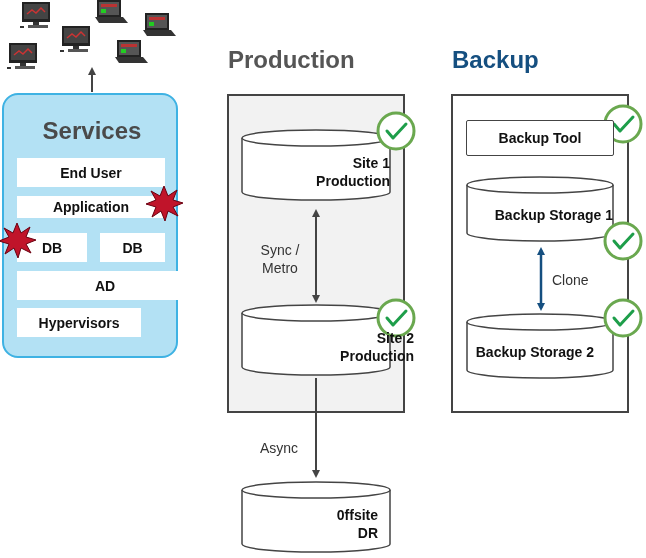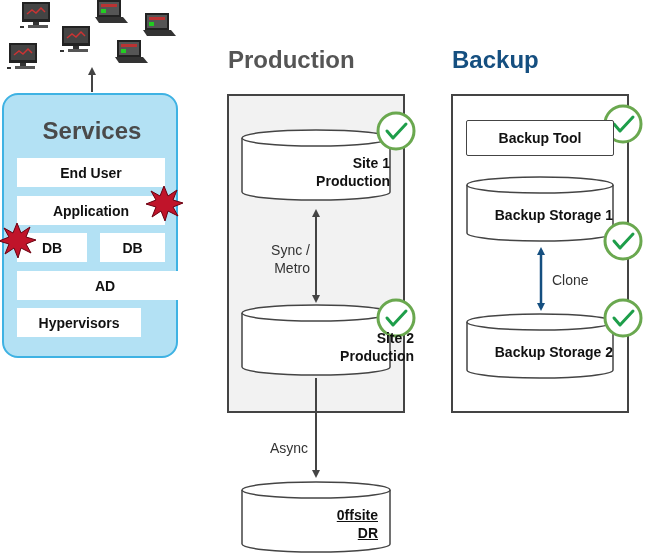--- a/index.html
+++ b/index.html
@@ -8,21 +8,21 @@
   .clients { left:0; top:0; width:200px; height:90px; }
   .services { left:2px; top:93px; width:176px; height:265px; background:#b3e1f4; border:2px solid #3eb2e3; border-radius:16px; box-sizing:border-box; }
   .svc-title { left:0; width:176px; top:22px; text-align:center; font-weight:bold; font-size:24px; color:#4a4a4a; }
   .svc-box { background:#ffffff; font-weight:bold; font-size:14px; color:#111; display:flex; align-items:center; justify-content:center; }
   .col-title { font-weight:bold; font-size:24px; }
   .prod-title { left:228px; top:46px; color:#555555; }
   .backup-title { left:452px; top:46px; color:#154f80; }
   .panel { border:2px solid #444; box-sizing:border-box; }
   .prod-panel { left:227px; top:94px; width:178px; height:319px; background:#f2f2f2; }
   .backup-panel { left:451px; top:94px; width:178px; height:319px; background:#ffffff; }
-  .label { font-size:14px; color:#333; text-align:right; line-height:18px; }
+  .label { font-size:14px; color:#333; text-align:center; line-height:18px; }
   .cyl-label { font-weight:bold; font-size:14px; color:#111; text-align:right; line-height:18px; }
   .tool-box { left:466px; top:120px; width:148px; height:36px; border:1.5px solid #444; border-radius:2px; background:#fff; box-sizing:border-box; display:flex; align-items:center; justify-content:center; font-weight:bold; font-size:14px; color:#111; }
   svg.overlay { position:absolute; left:0; top:0; }
 </style>
 </head>
 <body>
 
 <div class="abs clients">
   <svg width="200" height="90" viewBox="0 0 200 90">
     <g transform="translate(22,2)">
@@ -69,21 +69,21 @@
         <rect x="6" y="4" width="16" height="3" fill="#b33"></rect>
         <rect x="6" y="9" width="5" height="4" fill="#2c2"></rect>
         <path d="M0 17 L28 17 L33 23 L4 23 Z" fill="#333"></path>
     </g>
   </svg>
 </div>
 
 <div class="abs services">
   <div class="abs svc-title">Services</div>
   <div class="abs svc-box" style="left:13px;top:63px;width:148px;height:29px;">End User</div>
-  <div class="abs svc-box" style="left:13px;top:101px;width:148px;height:29px;">Application</div>
+  <div class="abs svc-box" style="left:13px;top:101px;width:148px;height:22px;">Application</div>
   <div class="abs svc-box" style="left:13px;top:138px;width:70px;height:29px;">DB</div>
   <div class="abs svc-box" style="left:96px;top:138px;width:65px;height:29px;">DB</div>
   <div class="abs svc-box" style="left:13px;top:176px;width:176px;height:29px;">AD</div>
   <div class="abs svc-box" style="left:13px;top:213px;width:124px;height:29px;">Hypervisors</div>
 </div>
 
 <div class="abs col-title prod-title">Production</div>
 <div class="abs col-title backup-title">Backup</div>
 
 <div class="abs panel prod-panel"></div>
@@ -167,21 +167,21 @@
 </div>
 <div class="abs label" style="left:250px;top:241px;width:60px;">
   <div>Sync /</div>
   <div>Metro</div>
 </div>
 <div class="abs cyl-label" style="left:242px;top:329px;width:148px;margin-left:24px;">
   <div>Site 2</div>
   <div>Production</div>
 </div>
 <div class="abs label" style="left:250px;top:439px;width:58px;">Async</div>
-<div class="abs cyl-label" style="left:242px;top:506px;width:136px;text-decoration:underline;">
+<div class="abs cyl-label" style="left:242px;top:506px;width:136px;">
   <div>0ffsite</div>
   <div>DR</div>
 </div>
 
 <div class="abs tool-box">Backup Tool</div>
 <div class="abs cyl-label" style="left:467px;top:206px;width:146px;">Backup Storage 1</div>
 <div class="abs label" style="left:552px;top:271px;width:44px;text-align:left;">Clone</div>
-<div class="abs cyl-label" style="left:467px;top:343px;width:146px;">Backup Storage 2</div>
+<div class="abs cyl-label" style="left:448px;top:343px;width:146px;">Backup Storage 2</div>
 
 </body></html>

